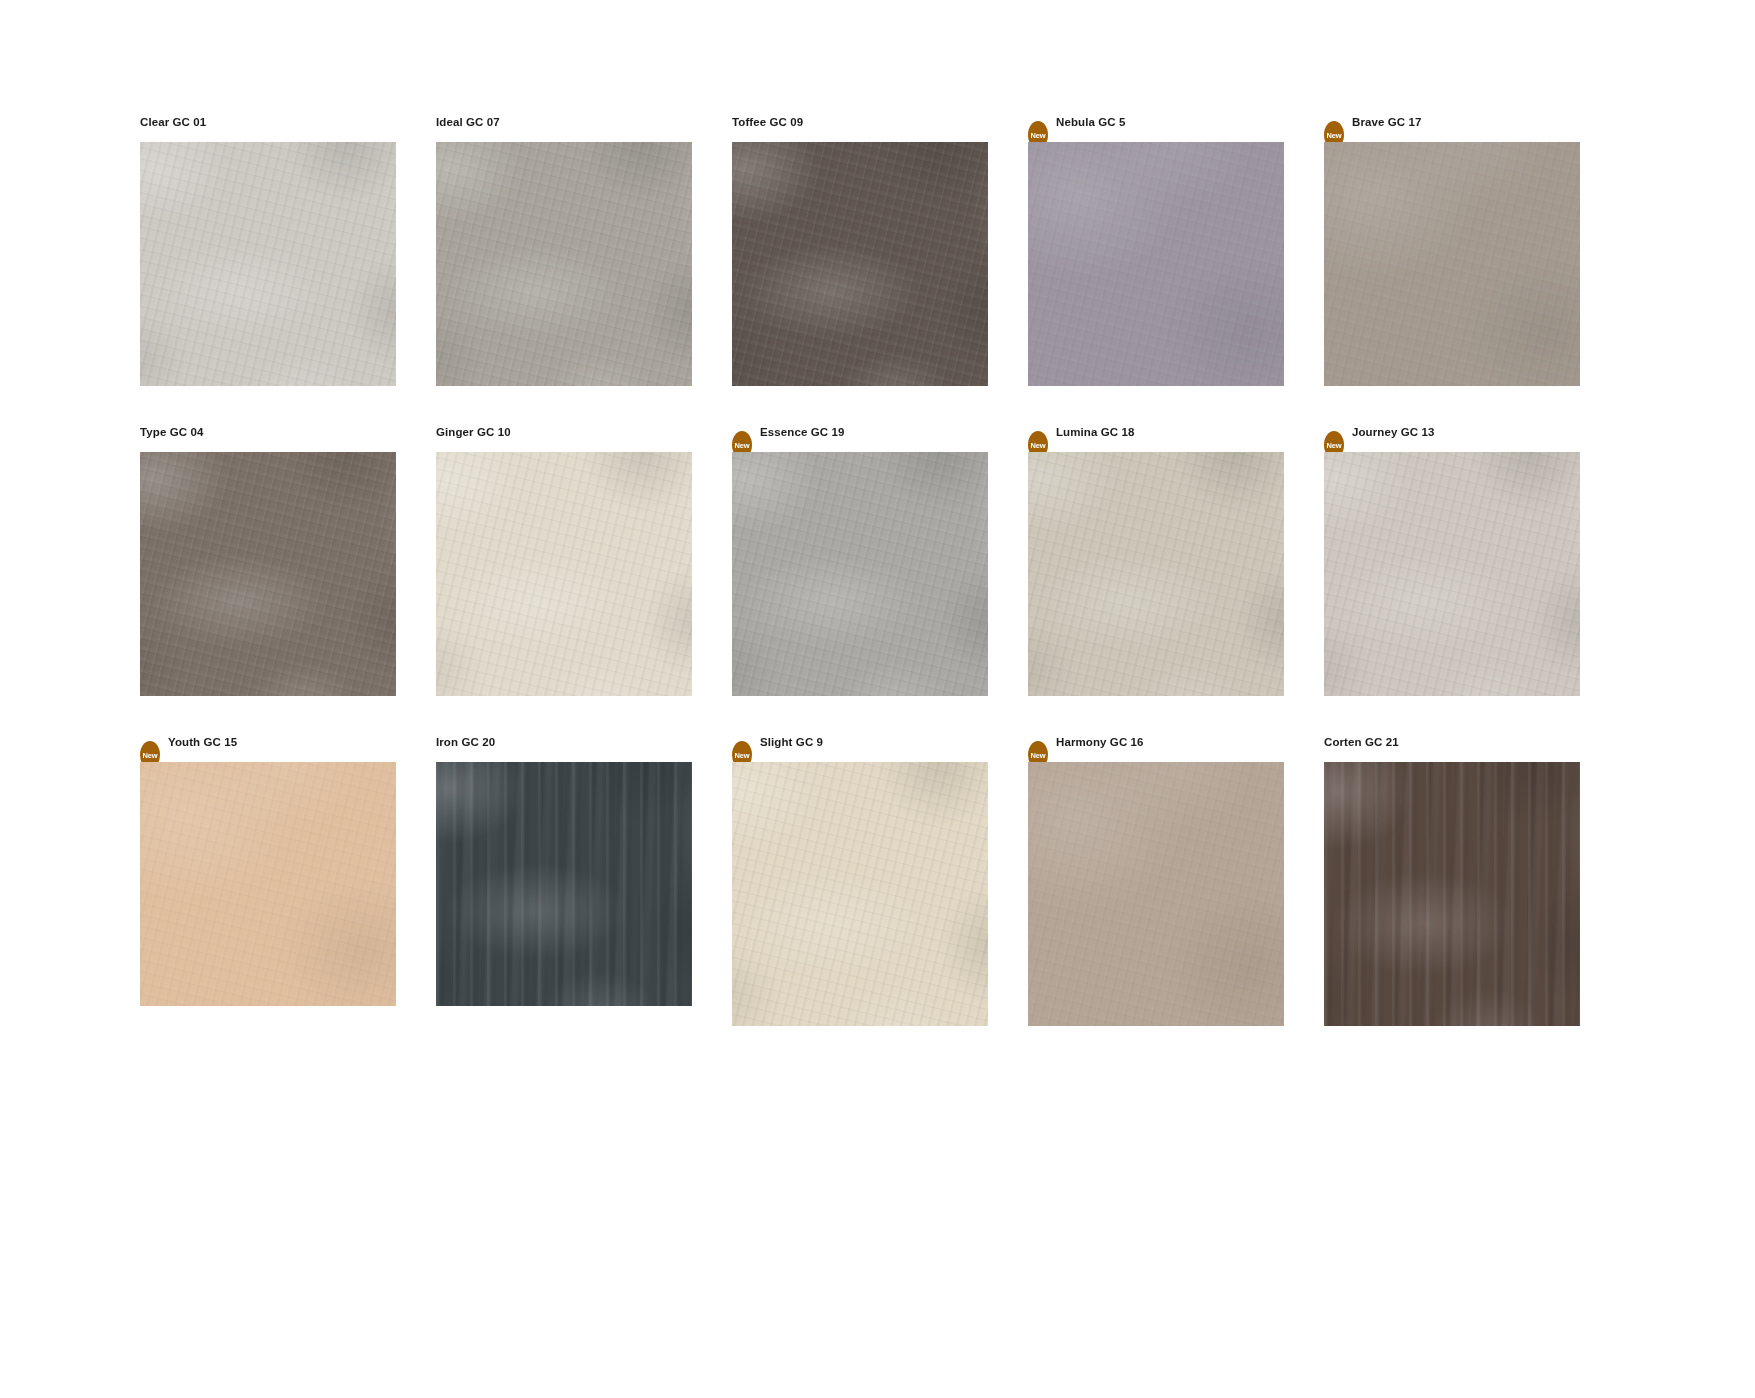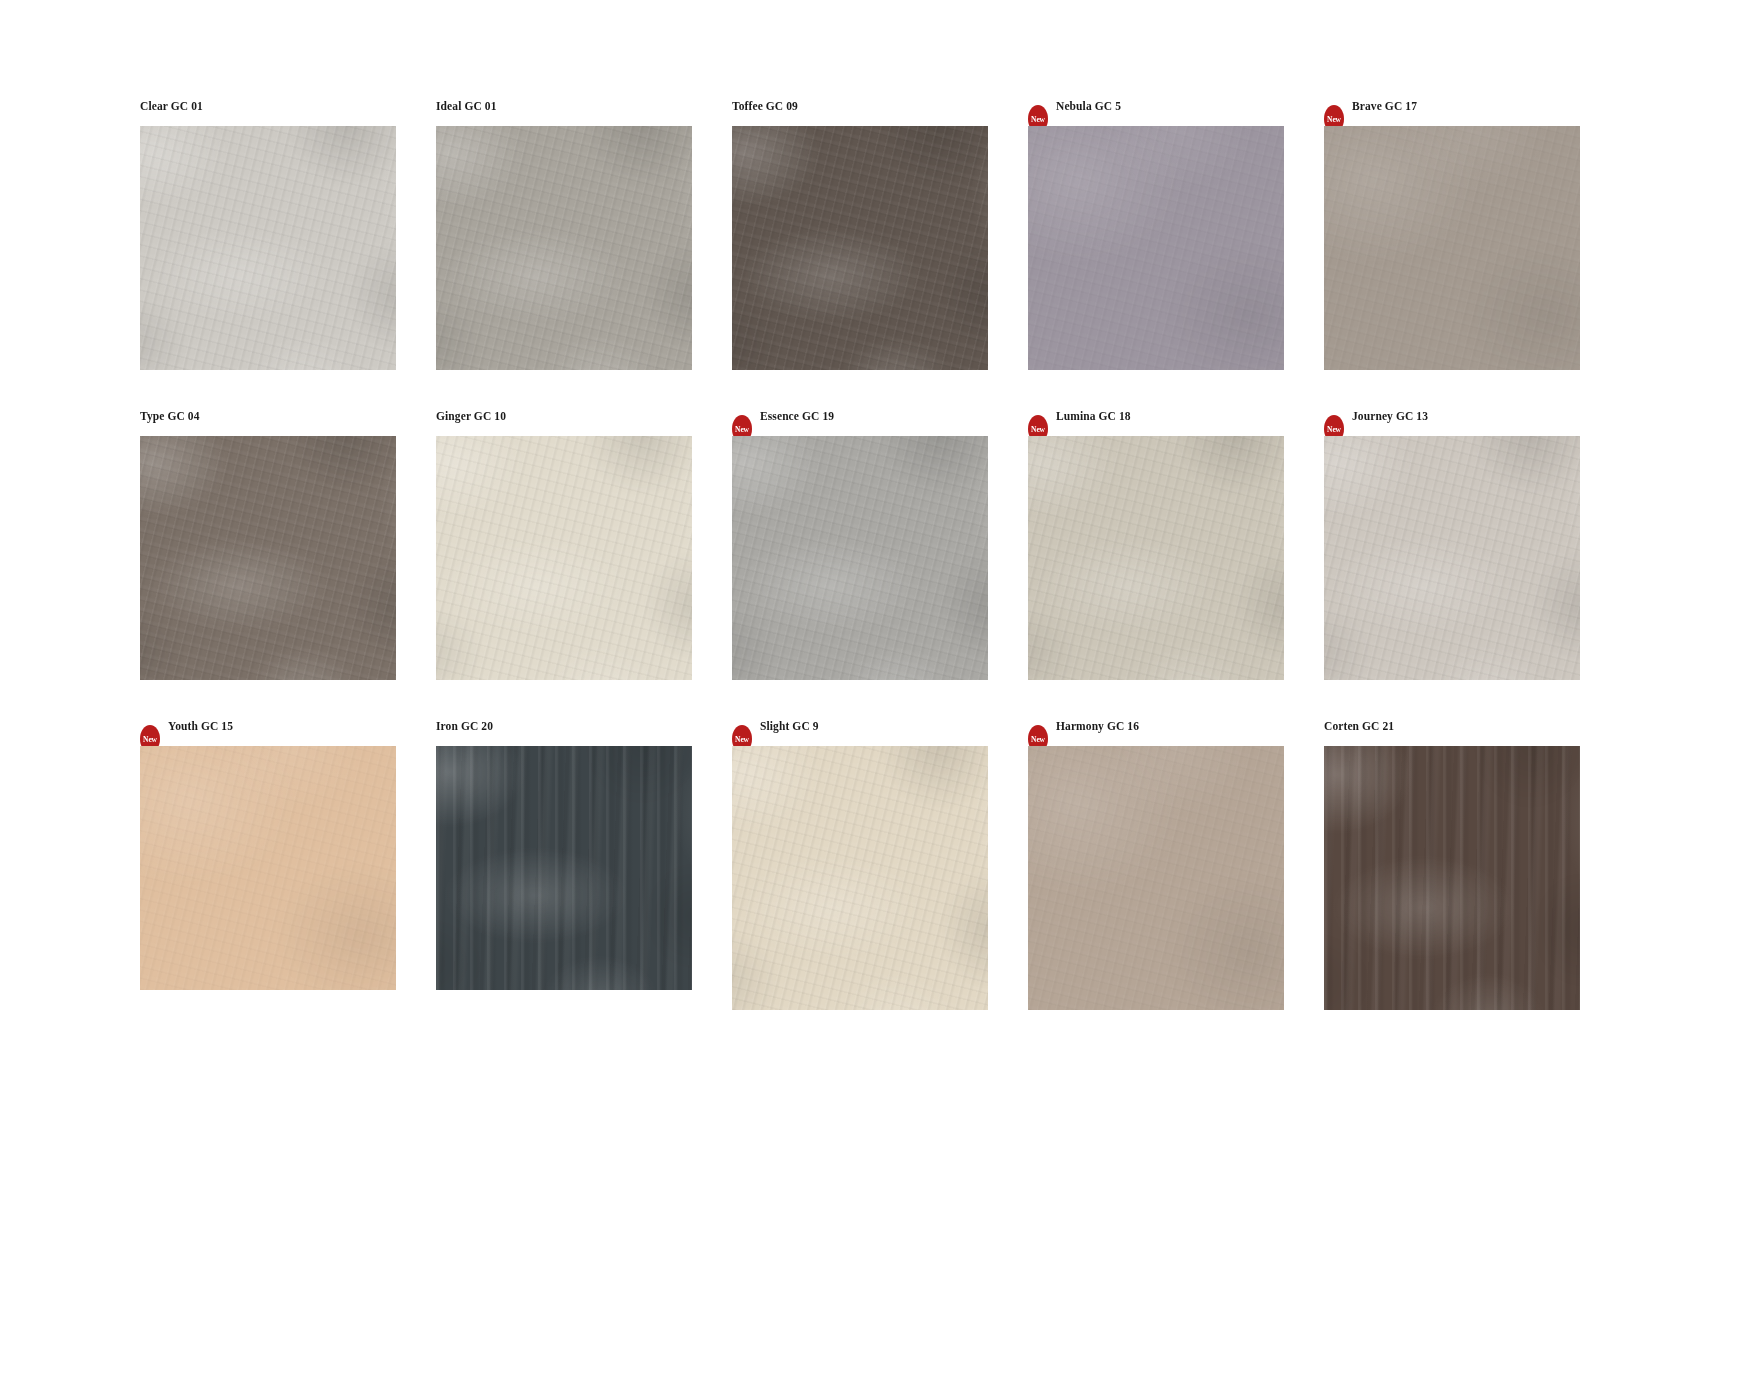--- a/index.html
+++ b/index.html
@@ -17,27 +17,26 @@
     position: relative;
     width: 1755px;
     height: 1398px;
     background: #ffffff;
   }
 
   
   .grid {
     position: absolute;
     left: 140px;
-    top: 96px;
+    top: 112px;
     width: 1480px;
     display: grid;
     grid-template-columns: repeat(5, 256px);
     column-gap: 40px;
     row-gap: 36px;
-    font-family: Liberation Serif, serif;
   }
 
   .card {
     width: 256px;
     display: flex;
     flex-direction: column;
   }
 
   
   .label-row {
@@ -46,21 +45,21 @@
     height: 22px;
     margin-bottom: 8px;
     white-space: nowrap;
   }
 
   .badge {
     flex: 0 0 auto;
     width: 20px;
     height: 28px;
     border-radius: 50%;
-    background: #b91c1c;
+    background: #a16207;
     color: #ffffff;
     font-size: 7.5px;
     font-weight: bold;
     letter-spacing: -0.1px;
     display: flex;
     align-items: center;
     justify-content: center;
     margin-right: 8px;
     margin-top: 24px;
   }
@@ -162,21 +161,21 @@
 <div id="catalog">
   <div class="grid" id="swatch-grid">
       <div class="card no-badge">
         <div class="label-row">
           <span class="swatch-name">Clear GC 01</span>
         </div>
         <div class="swatch" style="--base: #cdcac4; height: 244px;"></div>
       </div>
       <div class="card no-badge">
         <div class="label-row">
-          <span class="swatch-name">Ideal GC 01</span>
+          <span class="swatch-name">Ideal GC 07</span>
         </div>
         <div class="swatch" style="--base: #a8a49c; height: 244px;"></div>
       </div>
       <div class="card no-badge">
         <div class="label-row">
           <span class="swatch-name">Toffee GC 09</span>
         </div>
         <div class="swatch" style="--base: #60564f; height: 244px;"></div>
       </div>
       <div class="card">

